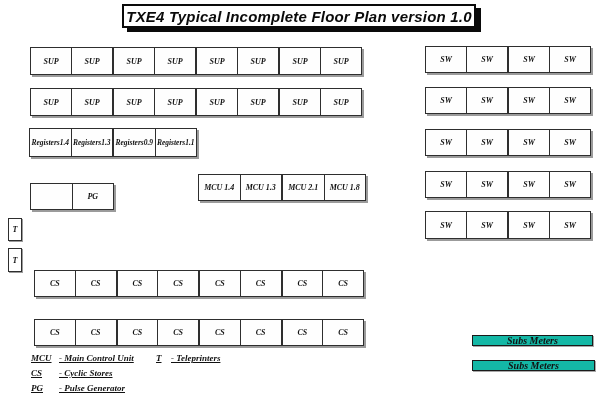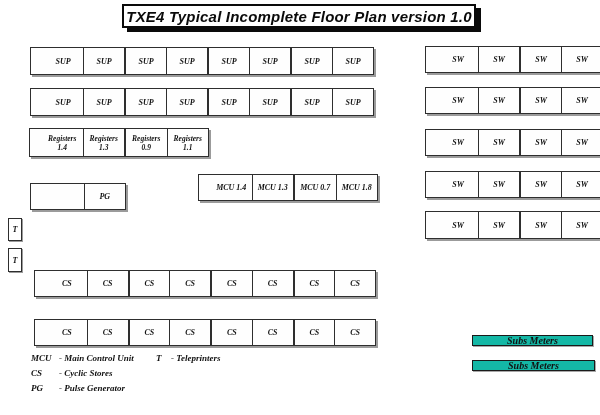--- a/index.html
+++ b/index.html
@@ -9,50 +9,50 @@
   }
   .title {
     position:absolute; left:122px; top:4px; width:350px; height:20px;
     background:#fff; border:2px solid #0a0a0a; box-shadow:5px 4px 0 #0a0a0a;
     display:flex; align-items:center; justify-content:center;
     font-family:"Liberation Sans", sans-serif; font-style:italic; font-weight:bold;
     font-size:15px; color:#0a0a0a; letter-spacing:0.2px;
   }
   .strip {
     position:absolute; display:flex; background:#fefefe;
-    border:1px solid #2e2e2e; box-shadow:2px 2px 0 #9b9b9b;padding-left:12px;
+    border:1px solid #2e2e2e; box-shadow:2px 2px 0 #9b9b9b;
   }
   .cell {
     flex:1 1 0; display:flex; align-items:center; justify-content:center;
     border-left:1px solid #2e2e2e; color:#111;
     font-style:italic; font-weight:bold; font-size:8px;
     font-family:"Liberation Serif", serif; text-align:center;
   }
   .cell:first-child { border-left:none; }
   .cell.pair { border-left-width:2px; }
-  .reg .cell { flex-direction:column; line-height:9px; font-size:7.5px; }
+  .reg .cell { flex-direction:row; line-height:9px; font-size:7.5px; }
   .small-box {
     position:absolute; background:#fff; border:1px solid #2e2e2e;
     box-shadow:1px 1px 0 #9b9b9b; display:flex; align-items:center; justify-content:center;
     font-style:italic; font-weight:bold; font-size:8px; color:#111;
   }
   .idf {
     position:absolute; left:478px; top:278px; width:108px; height:19px;
     background:#fff; border:2px solid #1a1a1a; box-shadow:2px 2px 0 #a8a8a8;
     display:flex; align-items:center; justify-content:center;
     font-family:"Liberation Sans", sans-serif; font-style:italic; font-weight:bold;
     font-size:12px; color:#111; letter-spacing:0.5px;
   }
   .subs {
     position:absolute; height:9px; background:#14b8a6; border:1.5px solid #1a1a1a;
     box-shadow:1px 1px 0 #a8a8a8; display:flex; align-items:center; justify-content:center;
     font-style:italic; font-weight:bold; font-size:10px; color:#111;
   }
   .legend { position:absolute; color:#111; }
-  .legend-line { display:flex; height:10px; margin-bottom:5px; align-items:flex-end; }
+  .legend-line { display:flex; height:10px; margin-bottom:5px; align-items:flex-end;text-decoration:underline; }
   .legend-abbr {
     width:28px; font-style:italic; font-weight:bold; font-size:9px;
   }
   .legend-desc { font-style:italic; font-weight:bold; font-size:9px; }
   .tleg .legend-abbr { width:15px; }
 </style>
 </head>
 <body>
 
 <div class="canvas">
@@ -100,21 +100,21 @@
   </div>
 
   <div class="strip" style="left:30px; top:183px; width:82px; height:25px;">
     <div class="cell"></div>
     <div class="cell">PG</div>
   </div>
 
   <div class="strip" style="left:198px; top:174px; width:166px; height:25px;">
     <div class="cell">MCU 1.4</div>
     <div class="cell">MCU 1.3</div>
-    <div class="cell pair">MCU 0.7</div>
+    <div class="cell pair">MCU 2.1</div>
     <div class="cell">MCU 1.8</div>
   </div>
 
   <div class="small-box" style="left:8px; top:218px; width:12px; height:21px;">T</div>
   <div class="small-box" style="left:8px; top:248px; width:12px; height:22px;">T</div>
 
   <div class="strip" style="left:34px; top:270px; width:328px; height:25px;">
     <div class="cell">CS</div>
     <div class="cell">CS</div>
     <div class="cell pair">CS</div>

